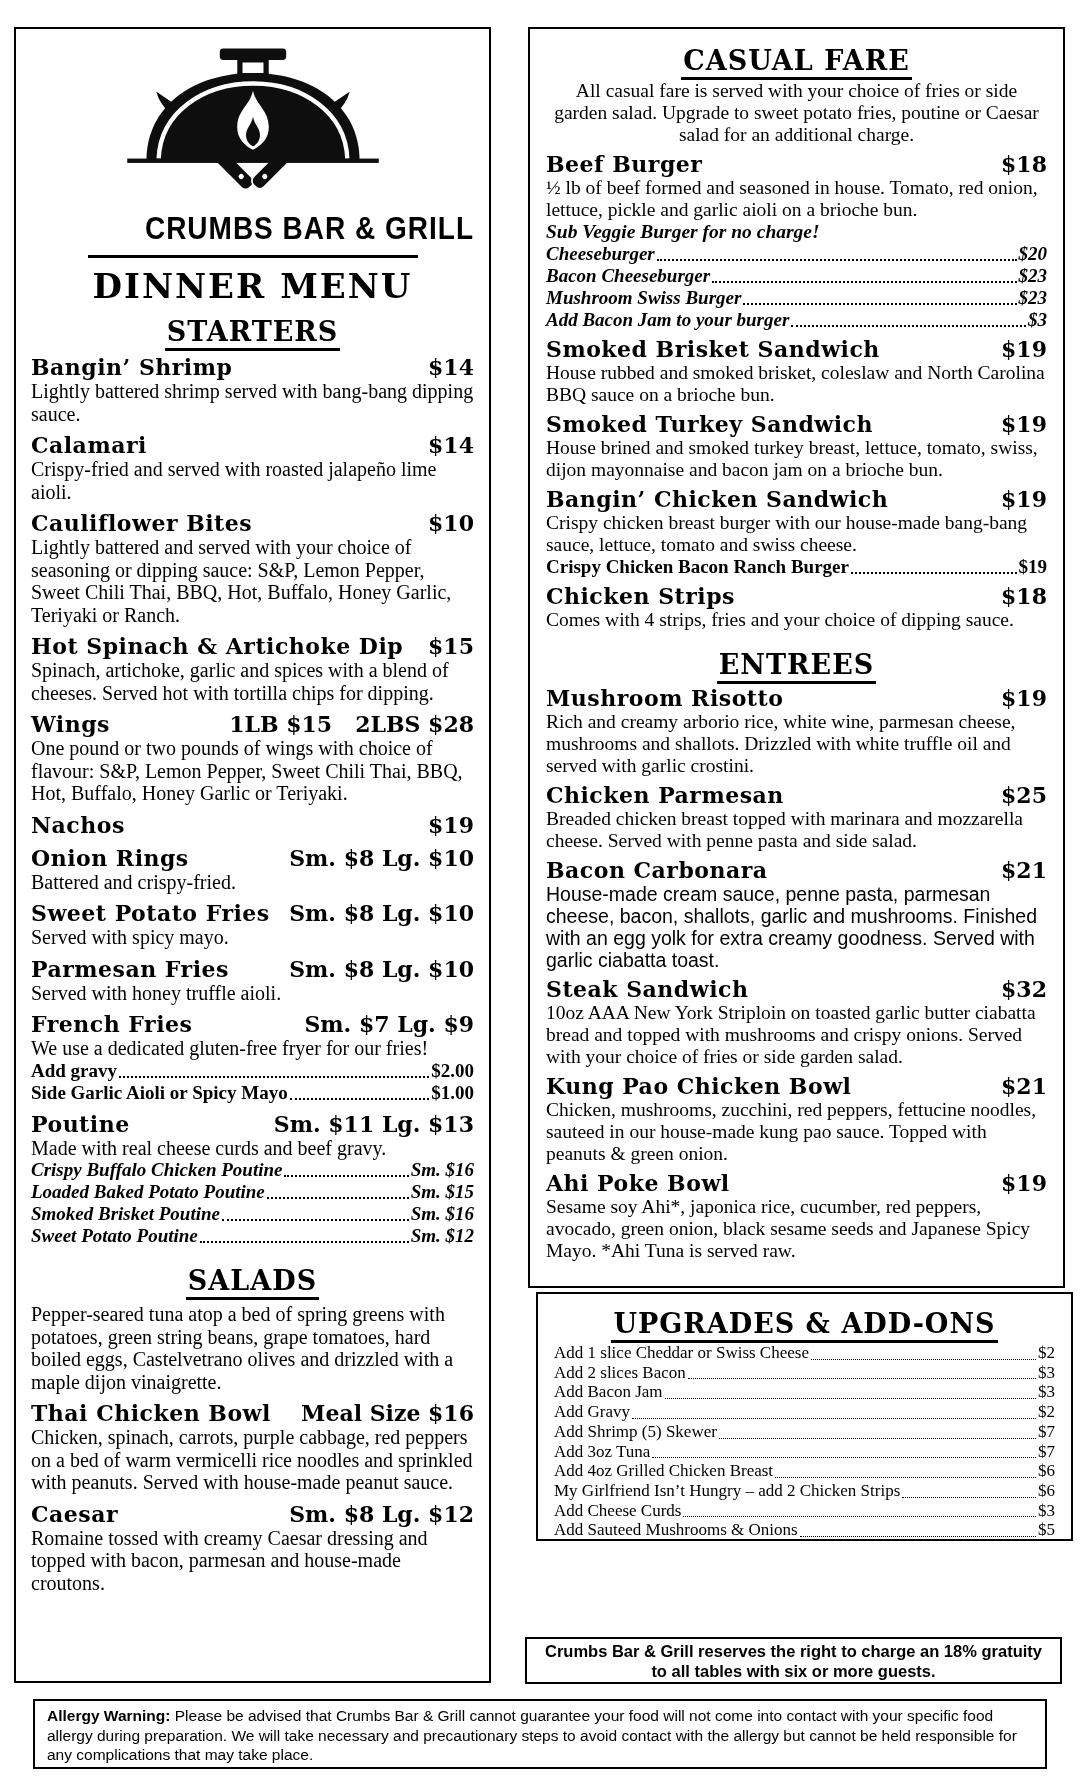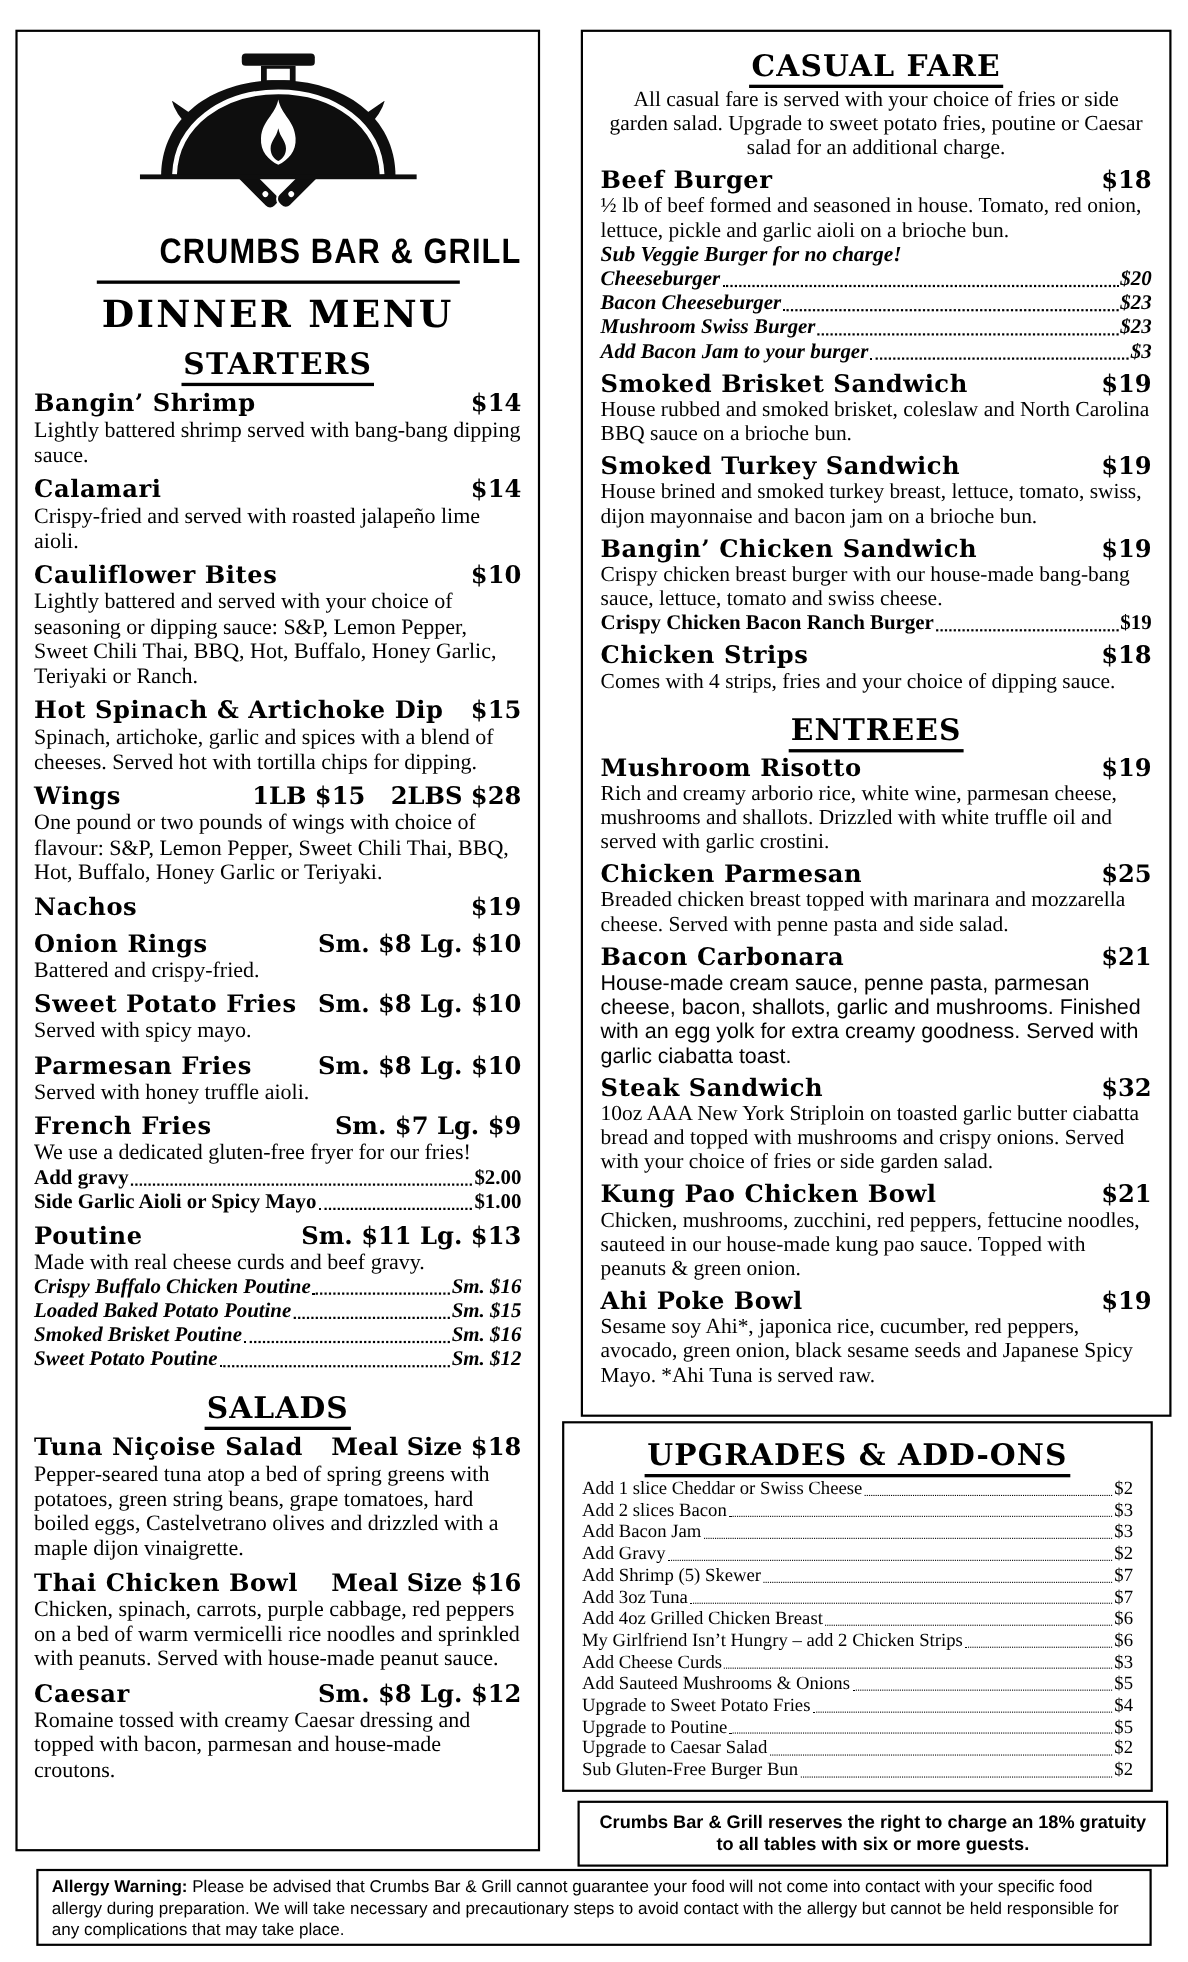--- a/index.html
+++ b/index.html
@@ -3,22 +3,22 @@
 <meta charset="utf-8">
 <style>
   html,body{margin:0;padding:0;}
   body{
     width:1080px;height:1784px;position:relative;background:#fff;color:#000;
     font-family:"Liberation Serif", serif;
   }
   .box{position:absolute;border:2px solid #000;background:#fff;box-sizing:border-box;overflow:hidden;}
   #left-box{left:14px;top:27px;width:477px;height:1656px;padding:16px 15px 0;}
   #right-box1{left:528px;top:27px;width:537px;height:1261px;padding:6px 16px 0;}
-  #right-box2{left:511px;top:1292px;width:537px;height:337px;padding:4px 16px 12px;}
-  #right-box3{left:525px;top:1637px;width:537px;height:60px;display:flex;align-items:center;justify-content:center;
+  #right-box2{left:536px;top:1292px;width:537px;height:249px;padding:4px 16px 12px;}
+  #right-box3{left:525px;top:1637px;width:537px;height:47px;display:flex;align-items:center;justify-content:center;
     text-align:center;font-family:"Liberation Sans", sans-serif;font-weight:bold;font-size:16.5px;line-height:20px;padding:0 14px;}
   #allergy-box{left:33px;top:1699px;width:1014px;height:70px;padding:5px 12px;
     font-family:"Liberation Sans", sans-serif;font-size:15.5px;line-height:19.5px;}
   #allergy-box p{margin:0;}
 
   
   .logo-wrap{text-align:right;}
   .logo{display:block;margin:0 auto;width:262px;height:166px;}
   .brand-name{font-family:"Liberation Sans", sans-serif;font-weight:bold;font-size:28px;letter-spacing:1px;
     transform:scaleY(1.15);transform-origin:center;margin-top:2px;}
@@ -259,24 +259,20 @@
       </div>
     </div>
 
   <div class="section-heading mt-lg">
     <span>SALADS</span>
   </div>
 
   <div>
 
       <div class="item">
-        <div class="item-head">
-          <span class="item-name">Tuna Niçoise Salad</span>
-          <span class="item-price">Meal Size $18</span>
-        </div>
         <p class="item-desc"><span>Pepper-seared tuna atop a bed of spring greens with potatoes, green string beans, grape tomatoes, hard boiled eggs, Castelvetrano olives and drizzled with a maple dijon vinaigrette.</span></p>
 
         <div class="subitems">
           
         </div>
       </div>
 
       <div class="item">
         <div class="item-head">
           <span class="item-name">Thai Chicken Bowl</span>

